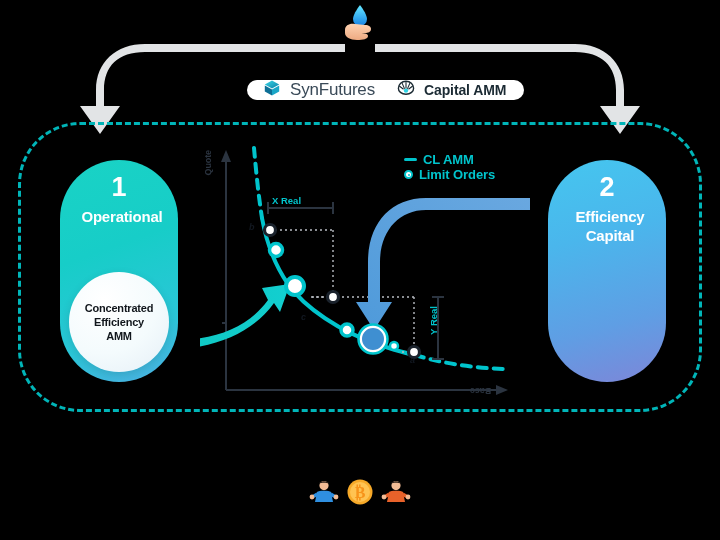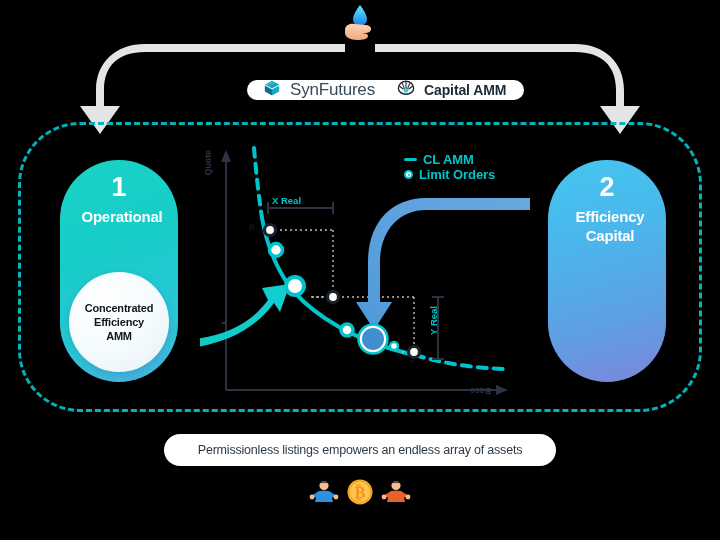--- a/index.html
+++ b/index.html
@@ -413,23 +413,20 @@
     <div class="legend-row">
       <span class="legend-dash"></span>
       <span class="legend-text">CL AMM</span>
     </div>
     <div class="legend-row">
       <span class="legend-dot"></span>
       <span class="legend-text">Limit Orders</span>
     </div>
   </div>
 
-  <div class="bottom-pill">
-    <span>Permissionless listings empowers an endless array of assets</span>
-  </div>
 
   <div class="bottom-emojis">
     <span>
       <svg width="30" height="30" viewBox="0 0 30 30">
         <path d="M15 4 a4.6 4.6 0 0 1 4.6 4.6 a4.6 4.6 0 0 1 -9.2 0 A4.6 4.6 0 0 1 15 4 Z" fill="#f3bc95"></path>
         <path d="M10.2 6.4 C10.2 3.6 19.8 3.6 19.8 6.6 C18 5.4 12 5.4 10.2 6.4 Z" fill="#2c2018"></path>
         <path d="M8 15 C9.5 13.2 20.5 13.2 22 15 L24 25 L6 25 Z" fill="#2f8fe0"></path>
         <path d="M7.6 15.5 L2.6 18.5 L4 21.5 L8.6 19 Z" fill="#2f8fe0"></path>
         <path d="M22.4 15.5 L27.4 18.5 L26 21.5 L21.4 19 Z" fill="#2f8fe0"></path>
         <circle cx="3" cy="20" r="2.4" fill="#f3bc95"></circle>

